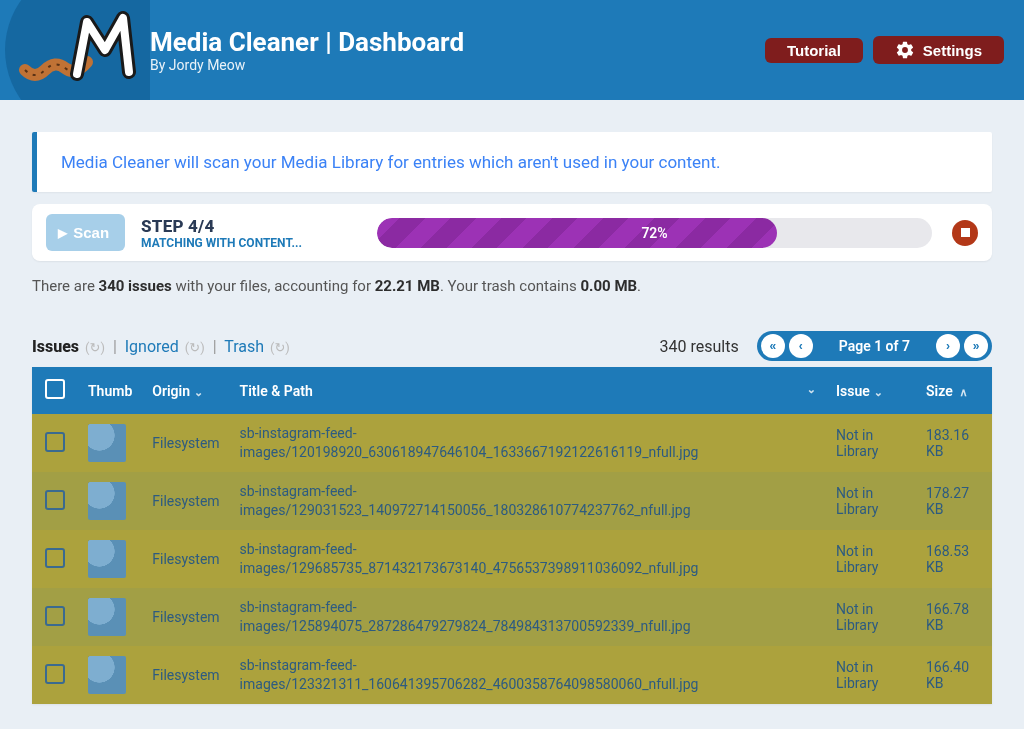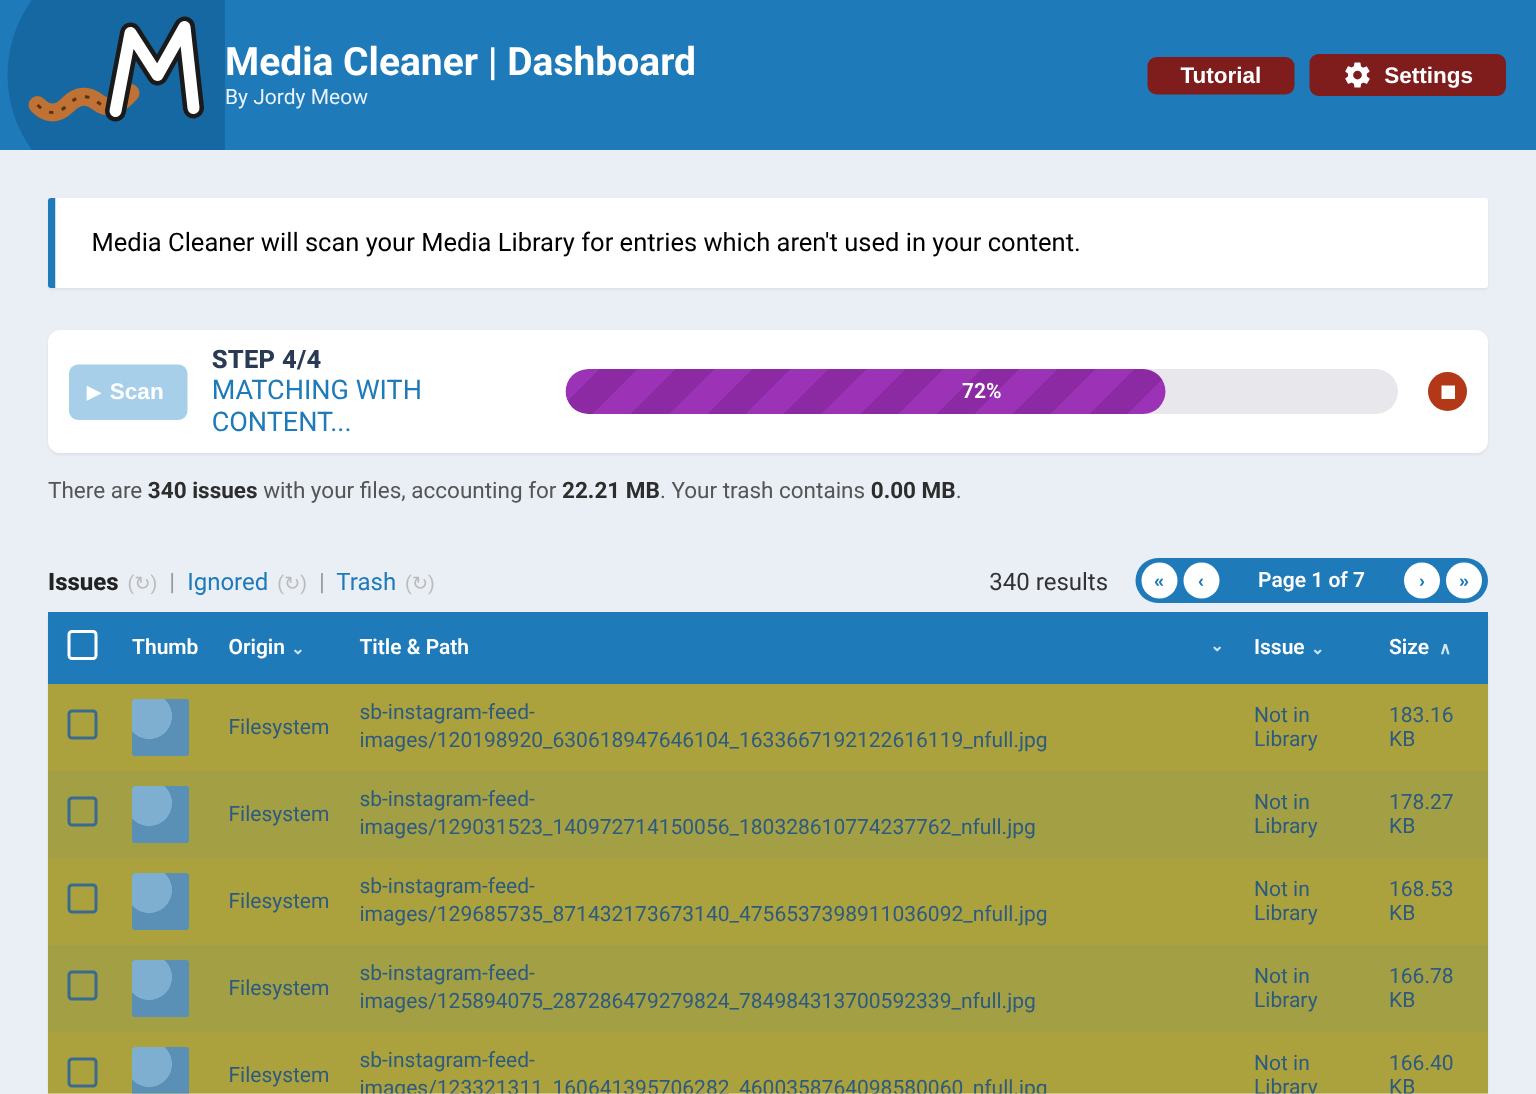--- a/index.html
+++ b/index.html
@@ -49,24 +49,24 @@
     cursor: pointer;
   }
   .gear-svg { width: 20px; height: 20px; fill: #fff; }
   
   .content { padding: 32px; }
   .info-card {
     background: #fff;
     border-left: 5px solid #1e7ab8;
     padding: 20px 24px;
     font-size: 17px;
-    color: #000000;
+    color: #3b82f6;
     border-radius: 2px;
     box-shadow: 0 1px 2px rgba(0,0,0,.05);
-    margin-bottom: 28px;
+    margin-bottom: 12px;
   }
   
   .scan-card {
     background: #fff;
     border-radius: 8px;
     padding: 10px 14px;
     display: flex;
     align-items: center;
     gap: 16px;
     box-shadow: 0 1px 2px rgba(0,0,0,.06);
@@ -79,21 +79,21 @@
     border-radius: 6px;
     padding: 10px 16px 10px 12px;
     font-size: 15px;
     font-weight: 600;
     display: flex; align-items: center; gap: 6px;
     cursor: not-allowed;
   }
   .scan-btn .tri { font-size: 12px; }
   .step-block { width: 220px; color: #1e5a8a; }
   .step-title { font-size: 17px; font-weight: 800; color: #2a3a55; letter-spacing: .2px; }
-  .step-sub   { font-size: 18px; font-weight: 400; color: #1e7ab8; }
+  .step-sub   { font-size: 12px; font-weight: 700; color: #1e7ab8; }
   .progress-wrap {
     flex: 1;
     height: 30px;
     border-radius: 18px;
     background: #e8e8ec;
     position: relative;
     overflow: hidden;
   }
   .progress-fill {
     height: 100%;

